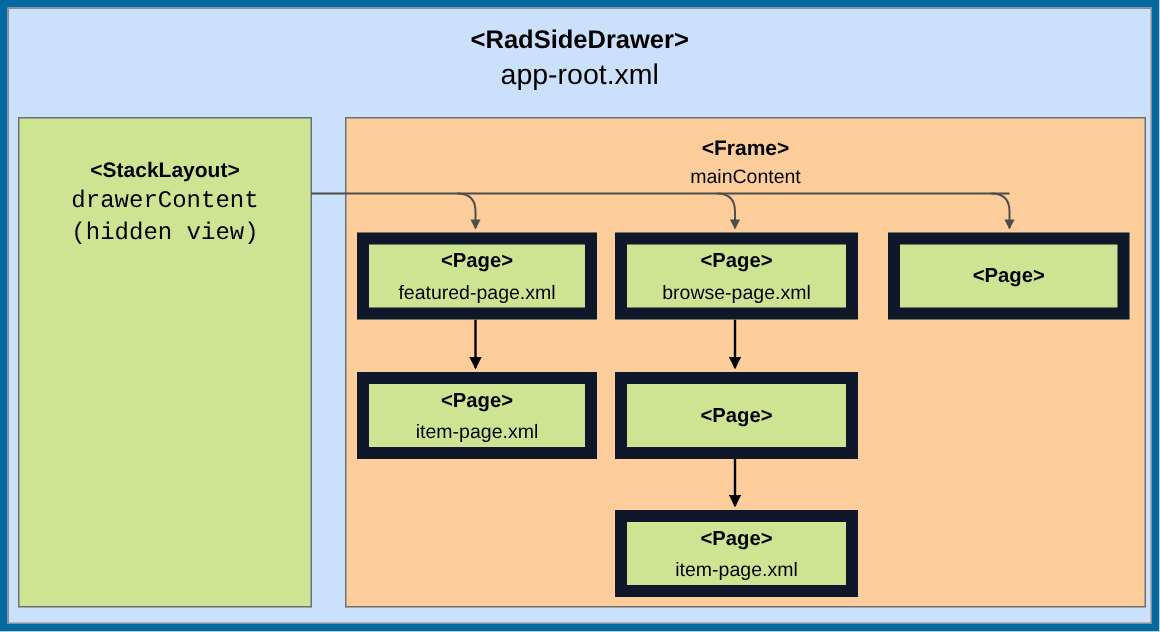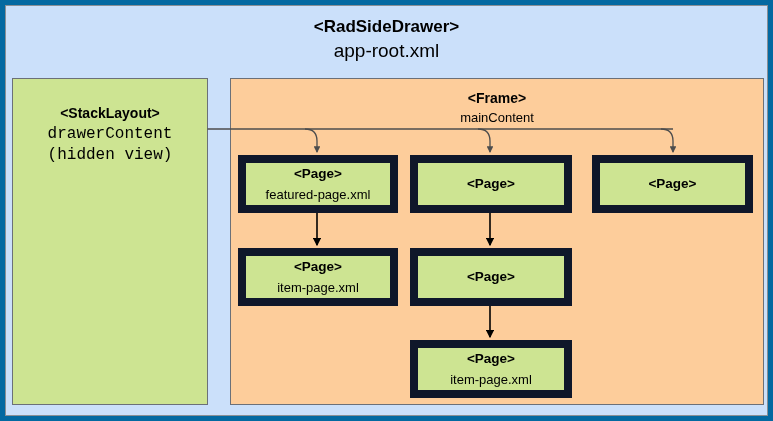--- a/index.html
+++ b/index.html
@@ -148,20 +148,21 @@
     <path d="M 490 306 L 490 337" fill="none" stroke="#000000" stroke-width="1.6" marker-end="url(#arrow-black)"></path>
   </svg>
 
   <div class="box page-box" id="page-featured">
     <div class="box-title">&lt;Page&gt;</div>
     <div class="box-sub">featured-page.xml</div>
   </div>
 
   <div class="box page-box" id="page-browse">
     <div class="box-title">&lt;Page&gt;</div>
+    <div class="box-sub">browse-page.xml</div>
   </div>
 
   <div class="box page-box" id="page-search">
     <div class="box-title">&lt;Page&gt;</div>
   </div>
 
   <div class="box page-box" id="page-item-1">
     <div class="box-title">&lt;Page&gt;</div>
     <div class="box-sub">item-page.xml</div>
   </div>

